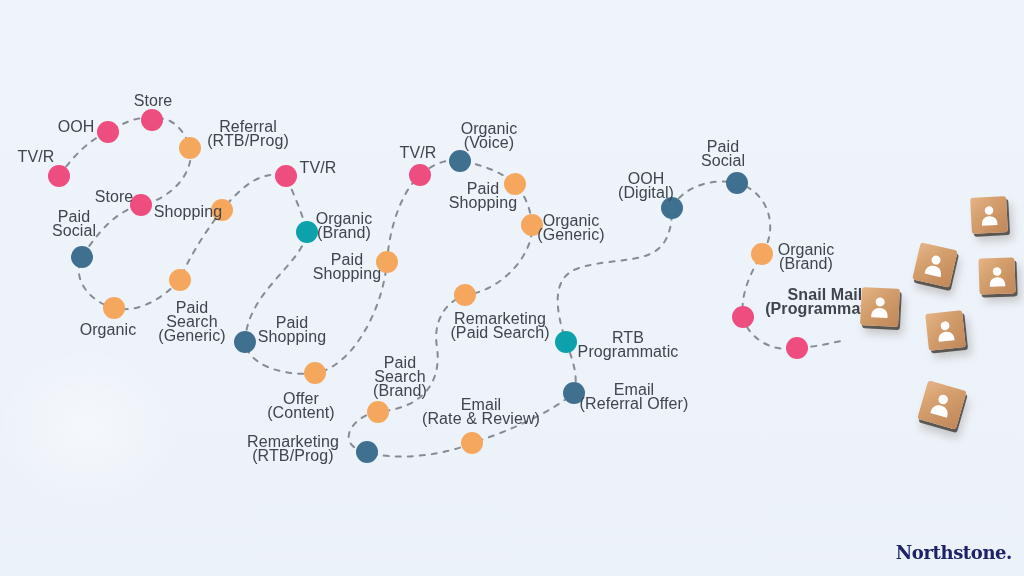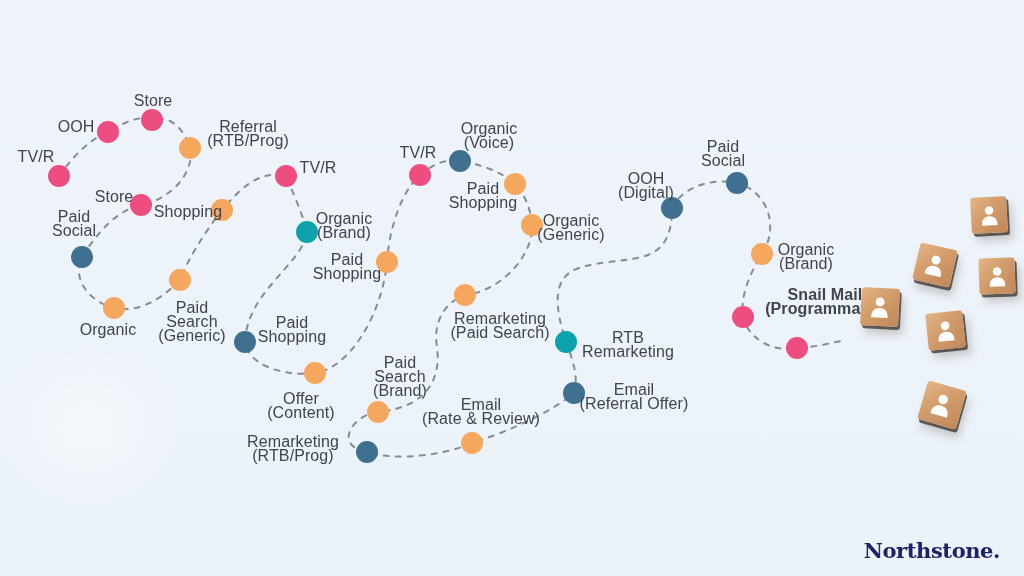--- a/index.html
+++ b/index.html
@@ -39,24 +39,24 @@
   }
   .block{
     position:absolute;
     border-radius:3px;
     background:linear-gradient(135deg,#e5b486 0%,#d29c6b 45%,#c18759 100%);
     box-shadow:2px 3px 0 rgba(72,66,60,.85), 5px 8px 9px rgba(96,86,76,.28);
     display:flex;align-items:center;justify-content:center;
   }
   .block svg{width:68%;height:68%;}
   .logo{
-    position:absolute;right:24px;bottom:13px;
+    position:absolute;right:12px;bottom:13px;
     font-family:"DejaVu Serif","Liberation Serif",serif;
     font-weight:bold;
-    font-size:21px;
+    font-size:18px;
     letter-spacing:-.4px;
     color:#1d2269;
   }
 </style>
 </head>
 <body>
 
 <div class="stage">
 
   <div class="watermark"></div>
@@ -157,21 +157,21 @@
       <div class="node-label" style="left: 293px; top: 449px;">Remarketing
 (RTB/Prog)</div>
       <div class="dot" style="left: 461px; top: 432px; background: rgb(246, 167, 94);"></div>
       <div class="node-label" style="left: 481px; top: 412px;">Email
 (Rate &amp; Review)</div>
       <div class="dot" style="left: 563px; top: 382px; background: rgb(64, 112, 143);"></div>
       <div class="node-label" style="left: 634px; top: 397px;">Email
 (Referral Offer)</div>
       <div class="dot" style="left: 555px; top: 331px; background: rgb(13, 162, 171);"></div>
       <div class="node-label" style="left: 628px; top: 345px;">RTB
-Remarketing</div>
+Programmatic</div>
       <div class="dot" style="left: 661px; top: 197px; background: rgb(64, 112, 143);"></div>
       <div class="node-label" style="left: 646px; top: 186px;">OOH
 (Digital)</div>
       <div class="dot" style="left: 726px; top: 172px; background: rgb(64, 112, 143);"></div>
       <div class="node-label" style="left: 723px; top: 154px;">Paid
 Social</div>
       <div class="dot" style="left: 751px; top: 243px; background: rgb(246, 167, 94);"></div>
       <div class="node-label" style="left: 806px; top: 257px;">Organic
 (Brand)</div>
       <div class="dot" style="left: 732px; top: 306px; background: rgb(238, 77, 128);"></div>

